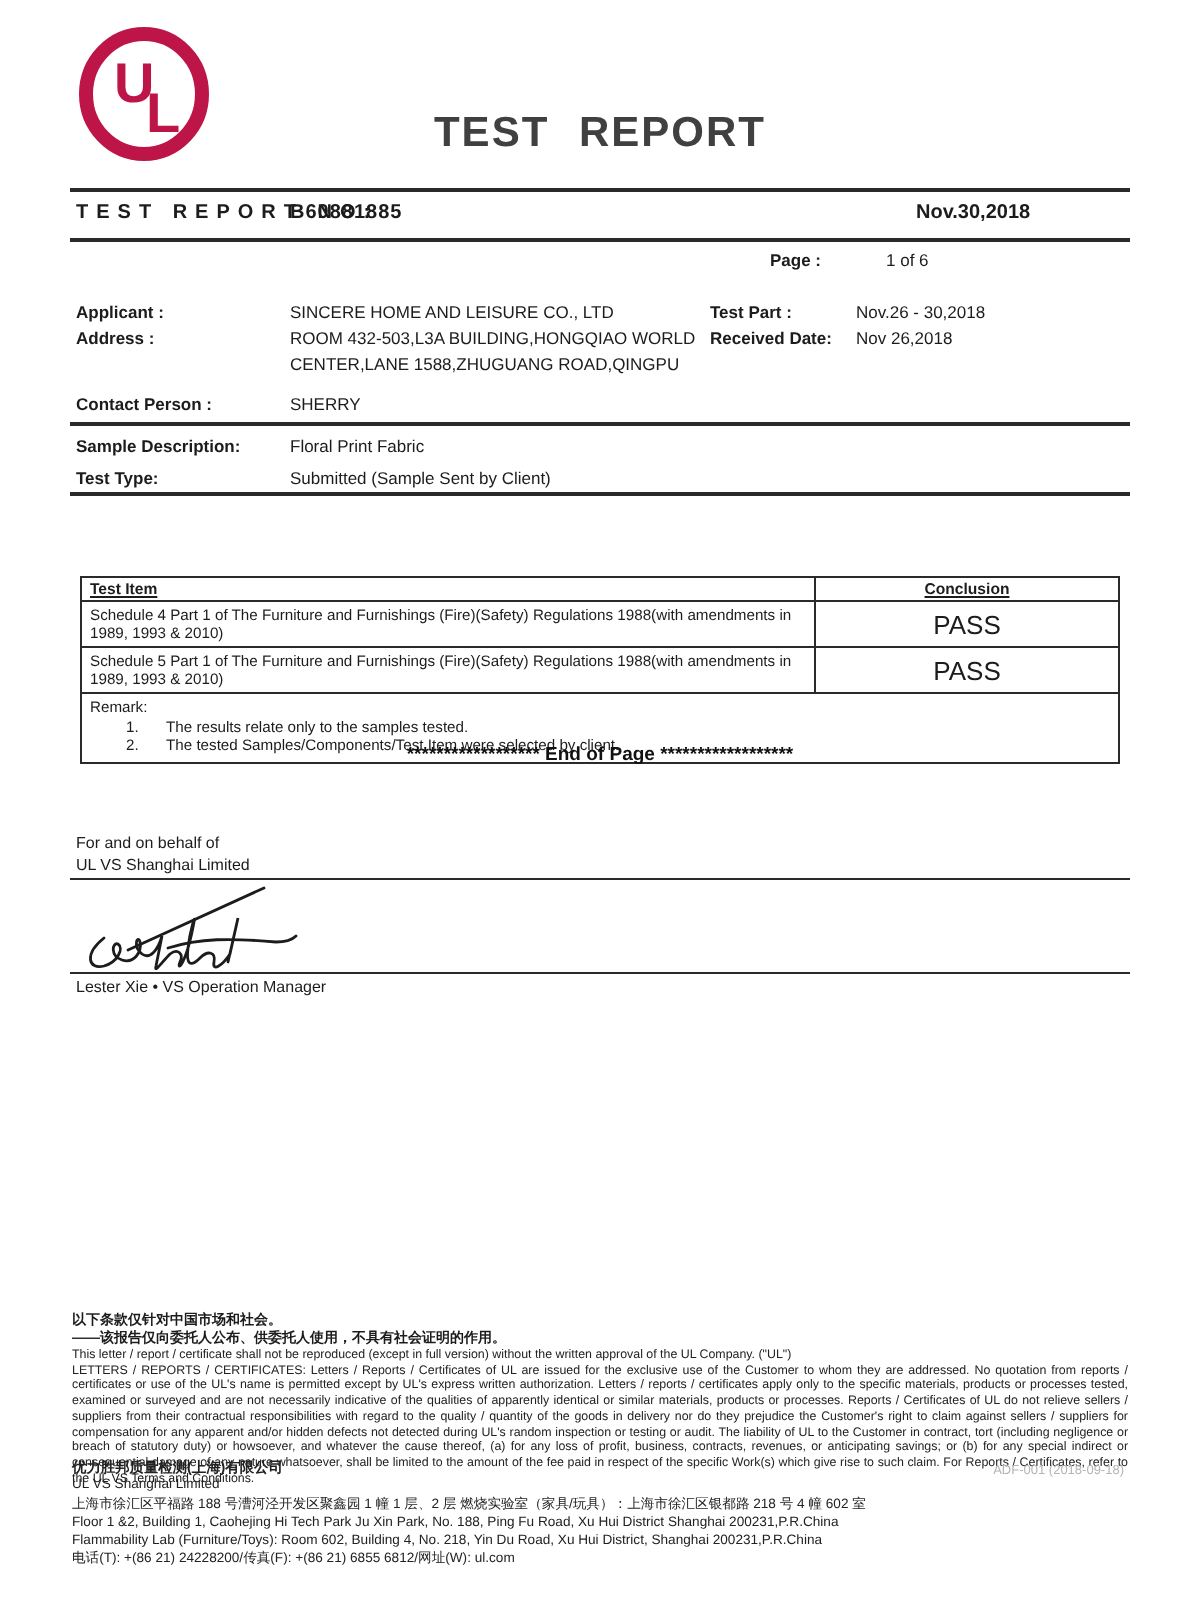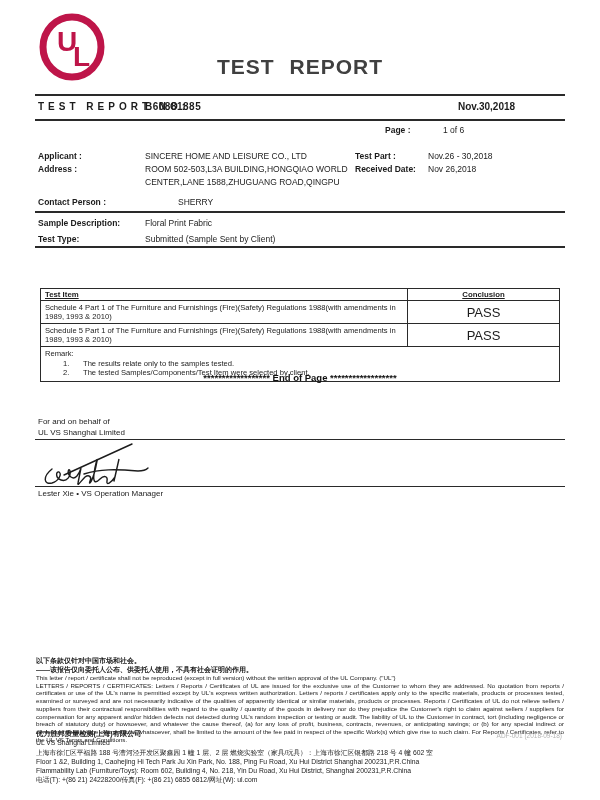--- a/index.html
+++ b/index.html
@@ -88,31 +88,31 @@
   <div class="page-row">
     <span class="page-label">Page :</span>
     <span class="page-value">1 of 6</span>
   </div>
 
   <div class="pos info lbl" style="left:38px; top:150px;">Applicant :</div>
   <div class="pos info" style="left:145px; top:150px;">SINCERE HOME AND LEISURE  CO., LTD</div>
 
   <div class="pos info lbl" style="left:38px; top:163px;">Address :</div>
   <div class="pos info" style="left:145px; top:163px; width:210px;">
-    <div>ROOM 502-503,L3A BUILDING,HONGQIAO WORLD</div>
+    <div>ROOM 432-503,L3A BUILDING,HONGQIAO WORLD</div>
     <div>CENTER,LANE 1588,ZHUGUANG ROAD,QINGPU</div>
   </div>
 
   <div class="pos info lbl" style="left:355px; top:150px;">Test Part :</div>
   <div class="pos info" style="left:428px; top:150px;">Nov.26 - 30,2018</div>
   <div class="pos info lbl" style="left:355px; top:163px;">Received Date:</div>
   <div class="pos info" style="left:428px; top:163px;">Nov 26,2018</div>
 
   <div class="pos info lbl" style="left:38px; top:196px;">Contact Person :</div>
-  <div class="pos info" style="left:145px; top:196px;margin-left:33px;">SHERRY</div>
+  <div class="pos info" style="left:145px; top:196px;">SHERRY</div>
 
   <div class="rule" style="top:211px;"></div>
 
   <div class="pos info lbl" style="left:38px; top:217px;">Sample Description:</div>
   <div class="pos info" style="left:145px; top:217px;">Floral Print Fabric</div>
 
   <div class="pos info lbl" style="left:38px; top:233px;">Test Type:</div>
   <div class="pos info" style="left:145px; top:233px;">Submitted (Sample Sent by Client)</div>
 
   <div class="rule" style="top:246px;"></div>

